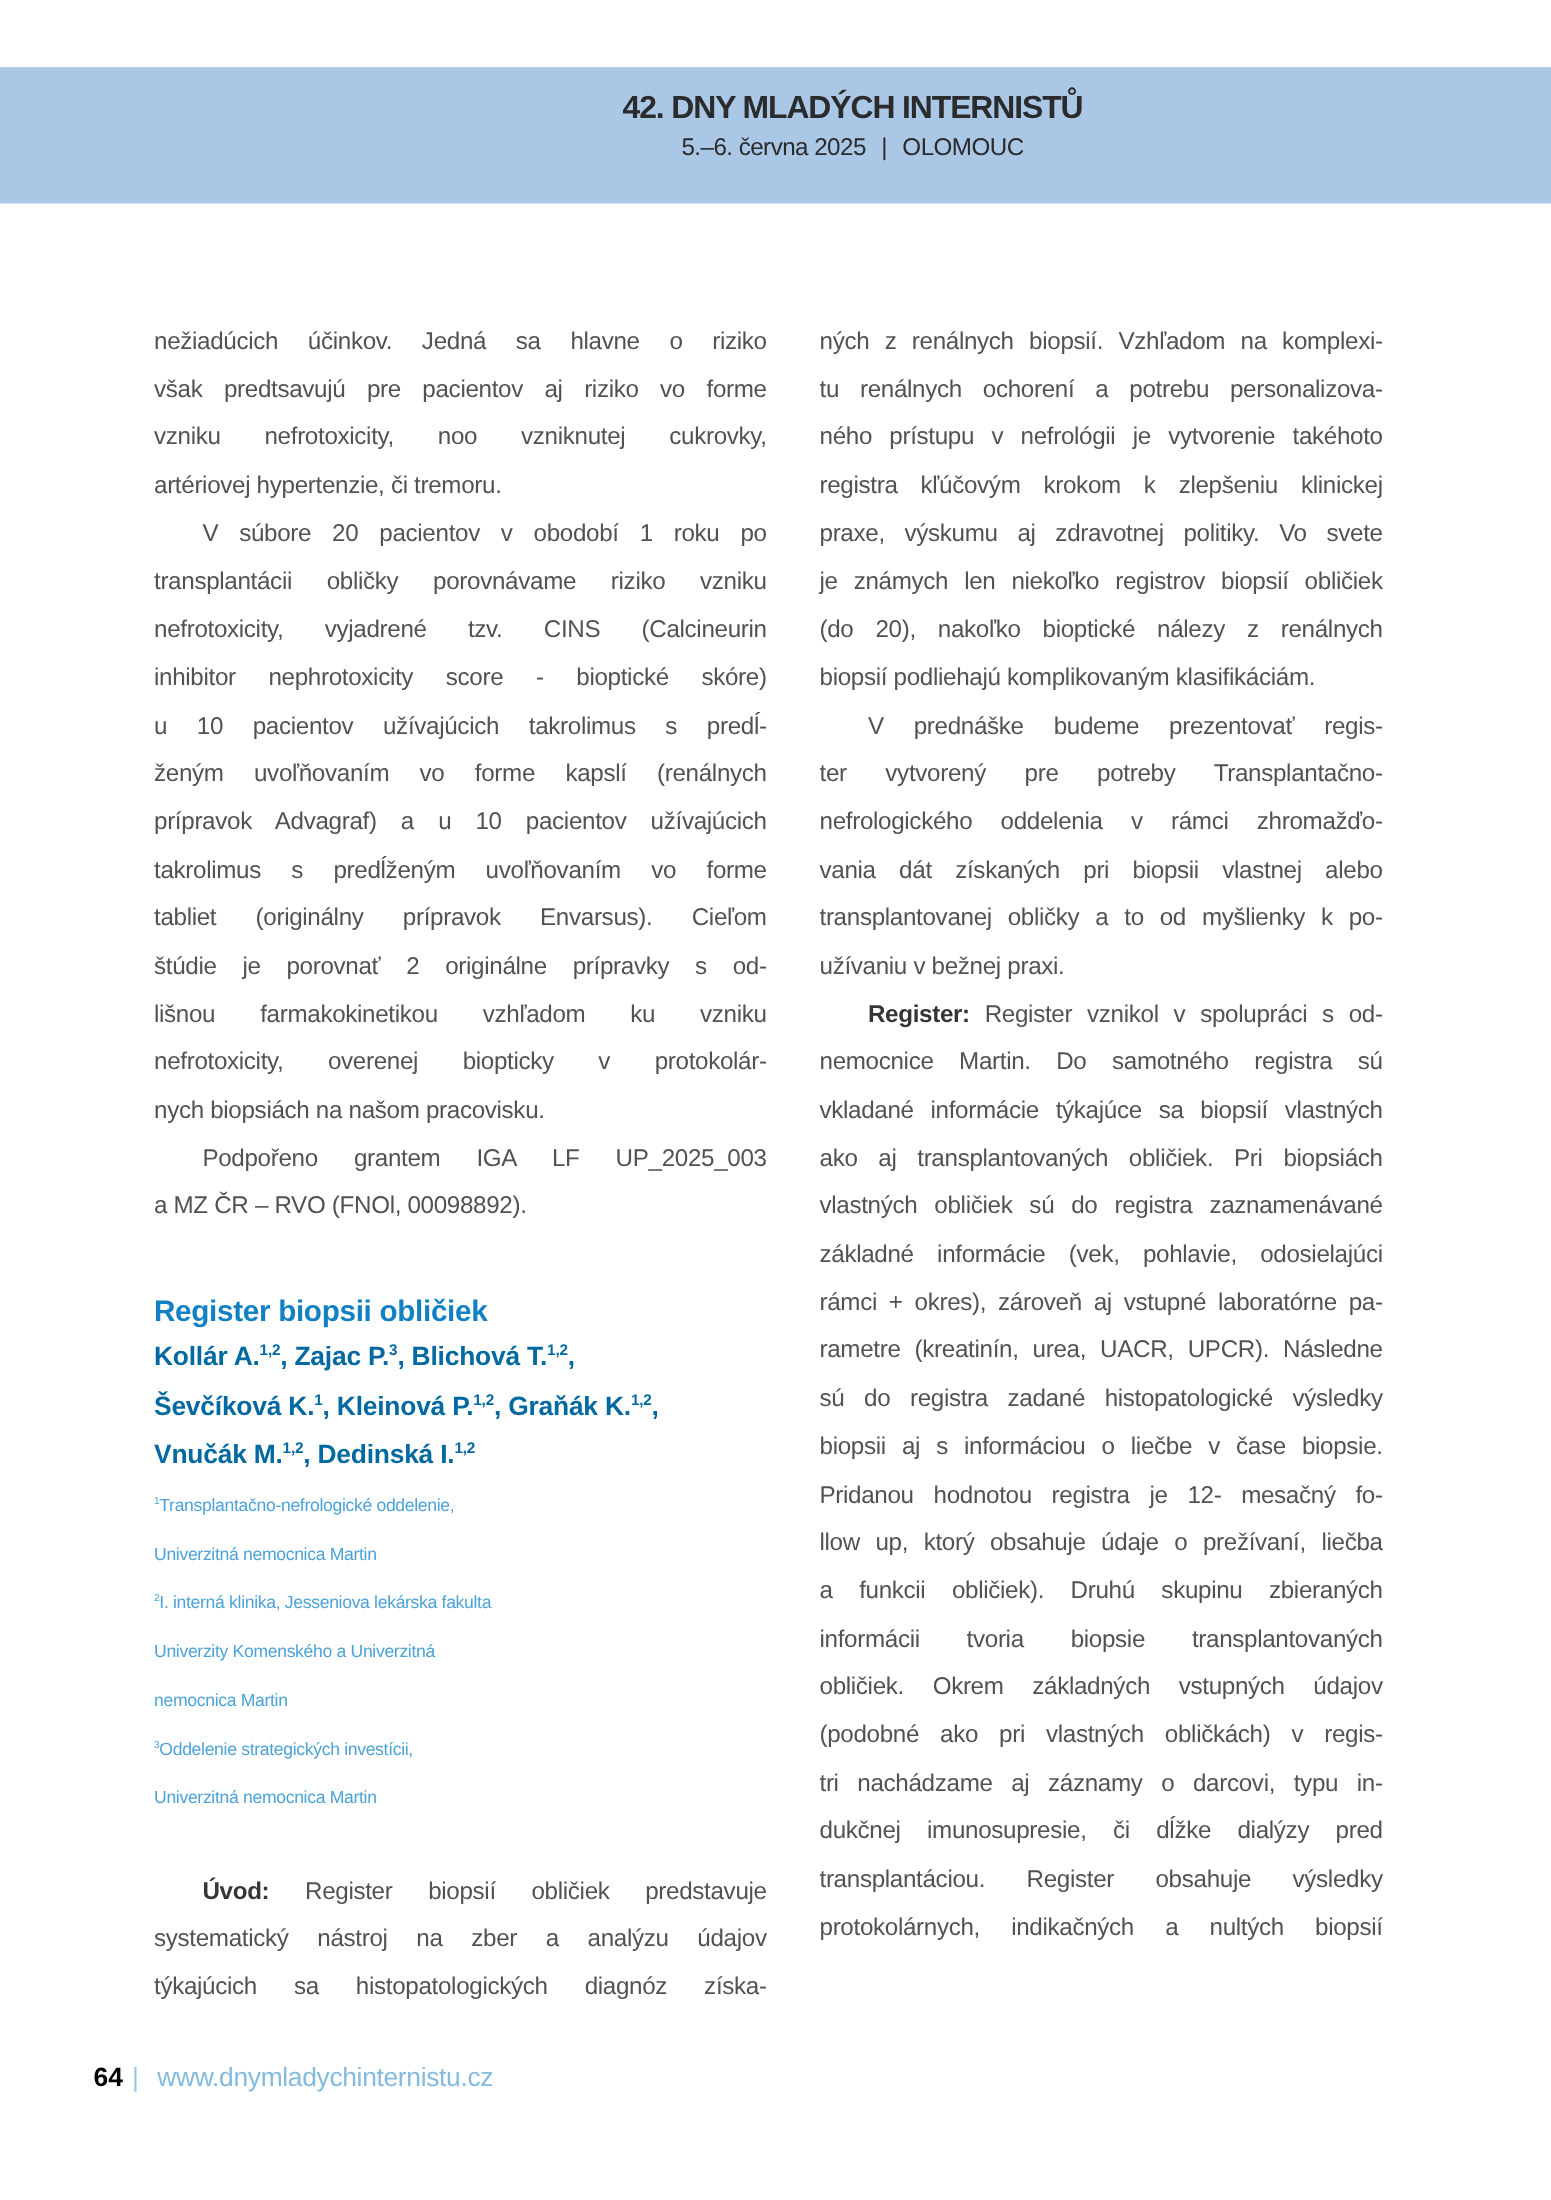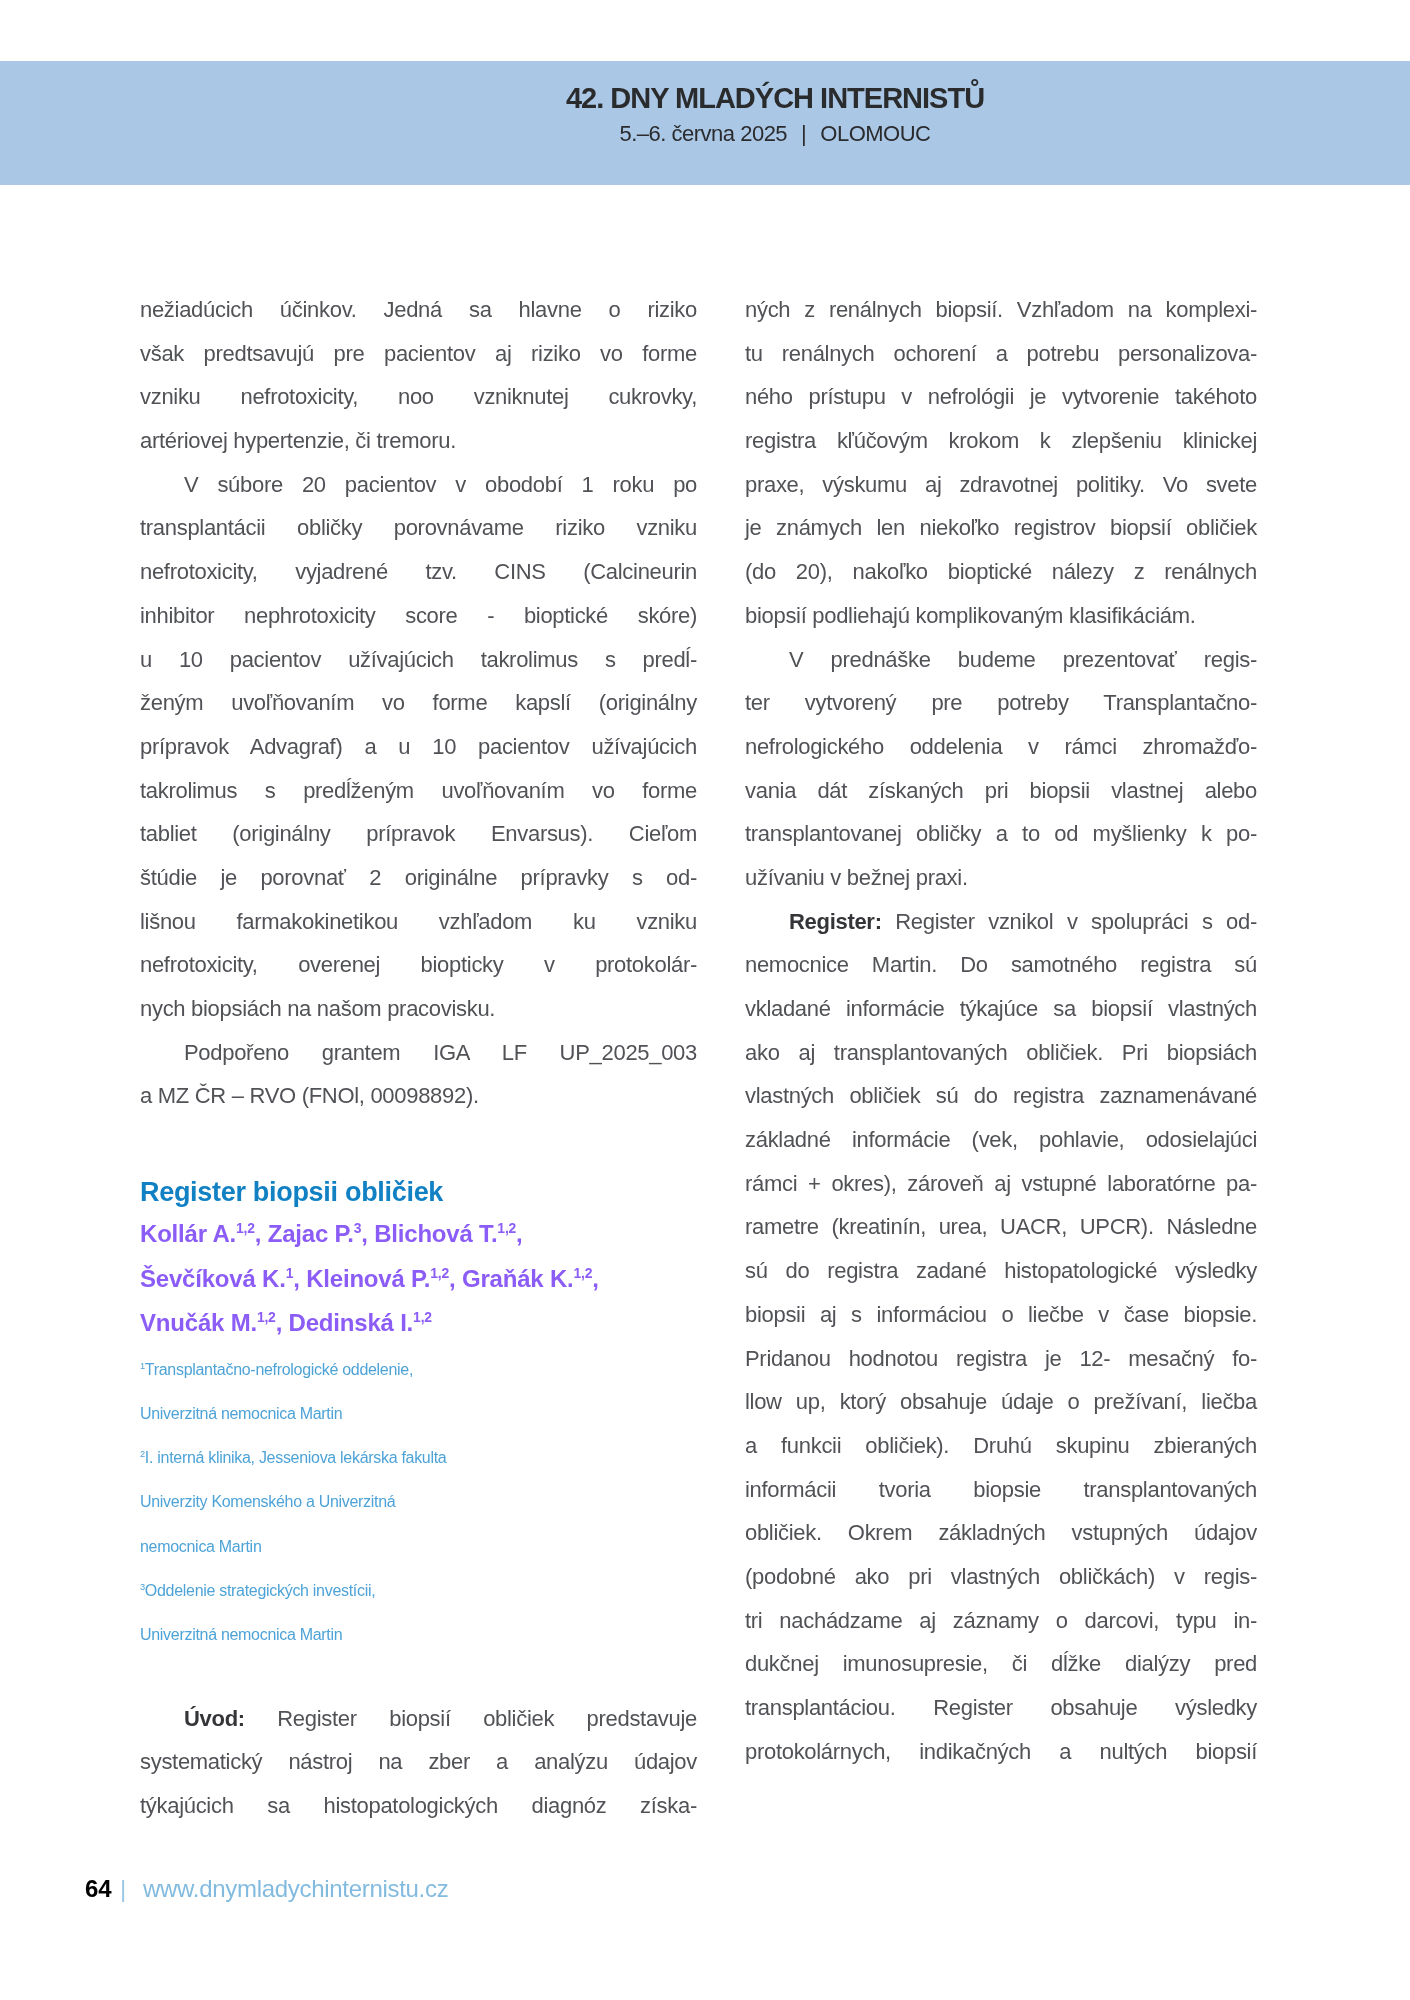--- a/index.html
+++ b/index.html
@@ -40,21 +40,21 @@
   .line.indent{text-indent:44px;}
   .line strong{color:#343538;font-weight:700;}
   sup{font-size:58%;vertical-align:super;line-height:0;}
   
   .b-heading{
     margin-top:54px;
     font-size:27px;font-weight:700;color:#1181c4;
     line-height:40px;letter-spacing:-0.3px;
   }
   .b-authors .line{
-    font-size:24px;font-weight:700;color:#8b5cf6;
+    font-size:24px;font-weight:700;color:#0369a1;
     height:44.5px;line-height:44.5px;
     text-align:left;text-align-last:left;letter-spacing:-0.2px;
   }
   .b-affiliations{margin-top:2px;}
   .b-affiliations .line{
     font-size:16px;color:#4da3d7;
     height:44.3px;line-height:44.3px;
     text-align:left;text-align-last:left;
   }
   .b-affiliations + .b-paragraph{margin-top:39px;}
@@ -91,21 +91,21 @@
       <div class="b-paragraph">
         <div class="line">nežiadúcich účinkov. Jedná sa hlavne o riziko</div>
         <div class="line">však predtsavujú pre pacientov aj riziko vo forme</div>
         <div class="line">vzniku nefrotoxicity, noo vzniknutej cukrovky,</div>
         <div class="line no-just">artériovej hypertenzie, či tremoru.</div>
         <div class="line indent">V súbore 20 pacientov v obodobí 1 roku po</div>
         <div class="line">transplantácii obličky porovnávame riziko vzniku</div>
         <div class="line">nefrotoxicity, vyjadrené tzv. CINS (Calcineurin</div>
         <div class="line">inhibitor nephrotoxicity score - bioptické skóre)</div>
         <div class="line">u 10 pacientov užívajúcich takrolimus s predĺ-</div>
-        <div class="line">ženým uvoľňovaním vo forme kapslí (originálny</div>
+        <div class="line">ženým uvoľňovaním vo forme kapslí (renálnych</div>
         <div class="line">prípravok Advagraf) a u 10 pacientov užívajúcich</div>
         <div class="line">takrolimus s predĺženým uvoľňovaním vo forme</div>
         <div class="line">tabliet (originálny prípravok Envarsus). Cieľom</div>
         <div class="line">štúdie je porovnať 2 originálne prípravky s od-</div>
         <div class="line">lišnou farmakokinetikou vzhľadom ku vzniku</div>
         <div class="line">nefrotoxicity, overenej biopticky v protokolár-</div>
         <div class="line no-just">nych biopsiách na našom pracovisku.</div>
         <div class="line indent">Podpořeno grantem IGA LF UP_2025_003</div>
         <div class="line no-just">a MZ ČR – RVO (FNOl, 00098892).</div>
       </div>

